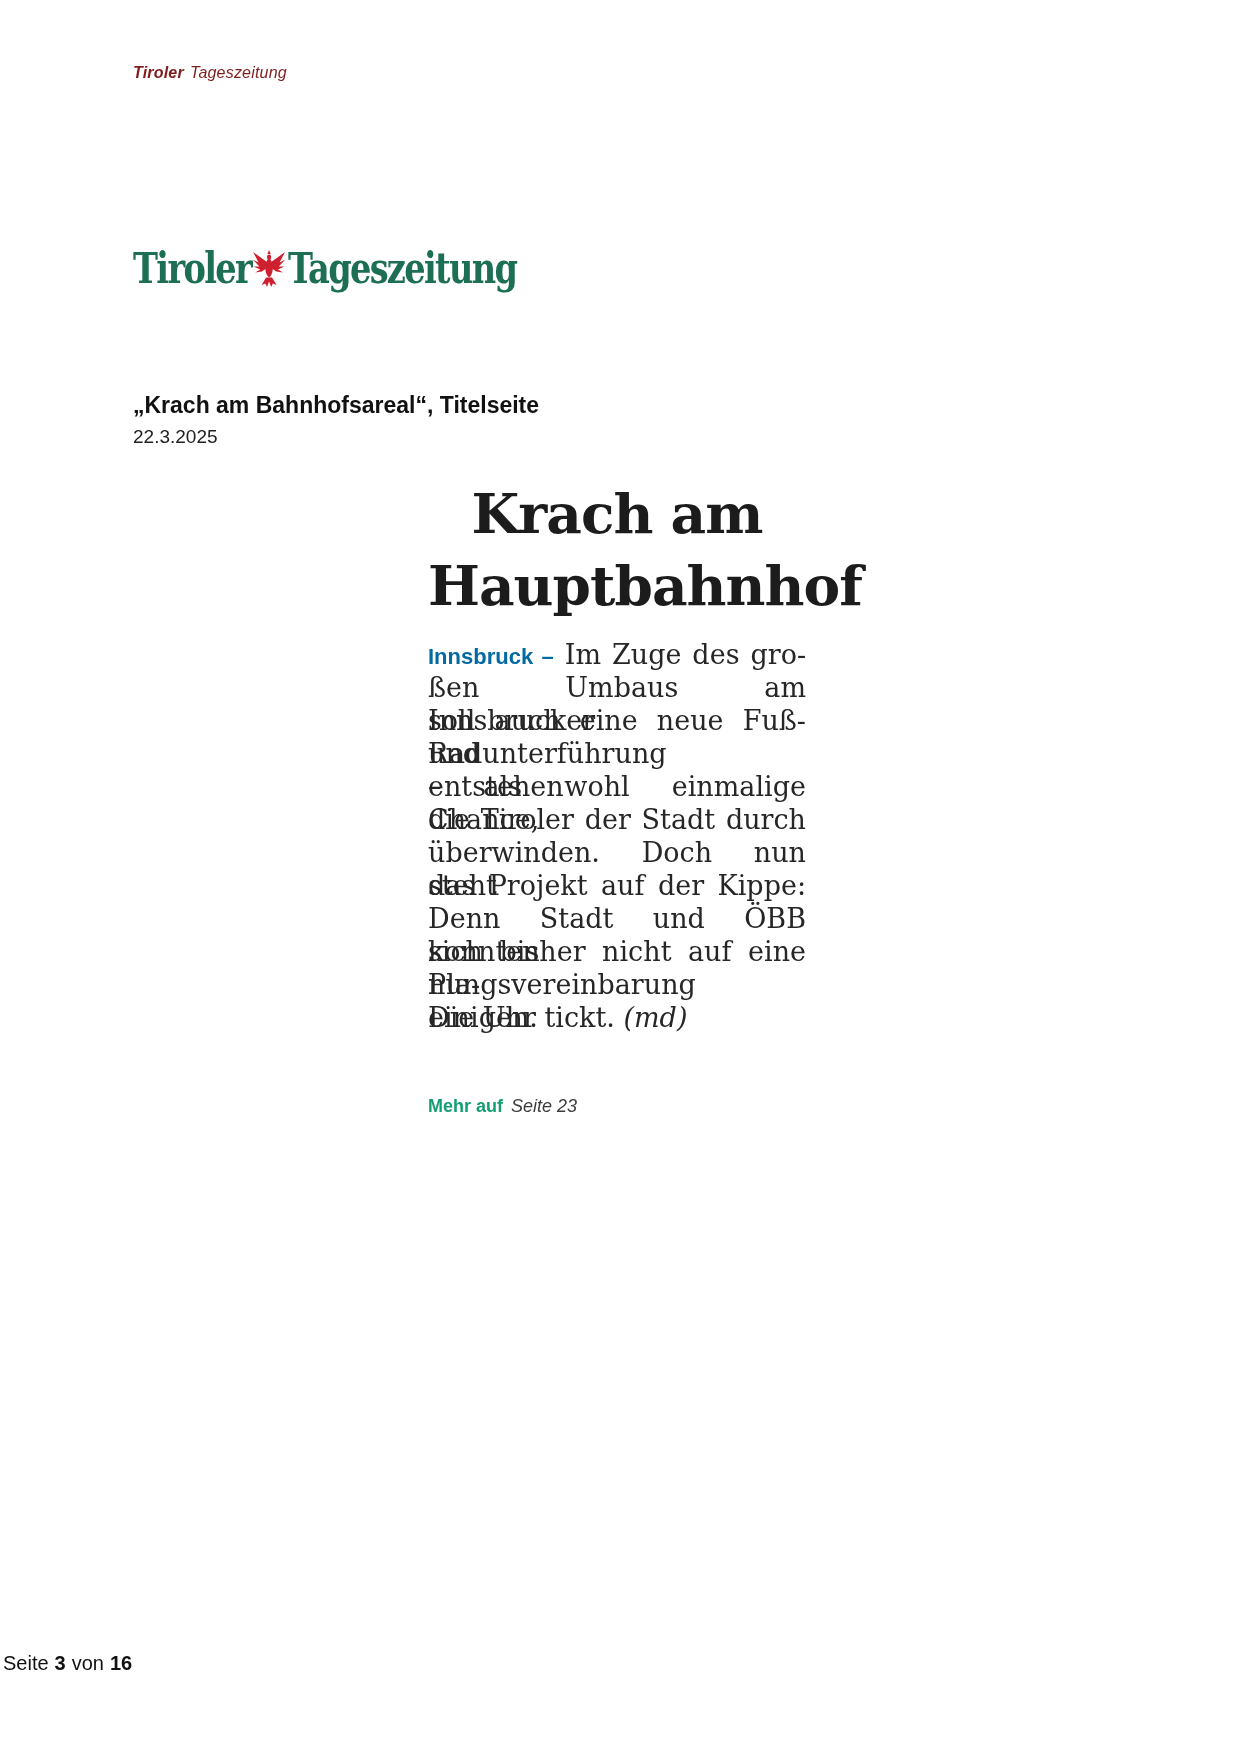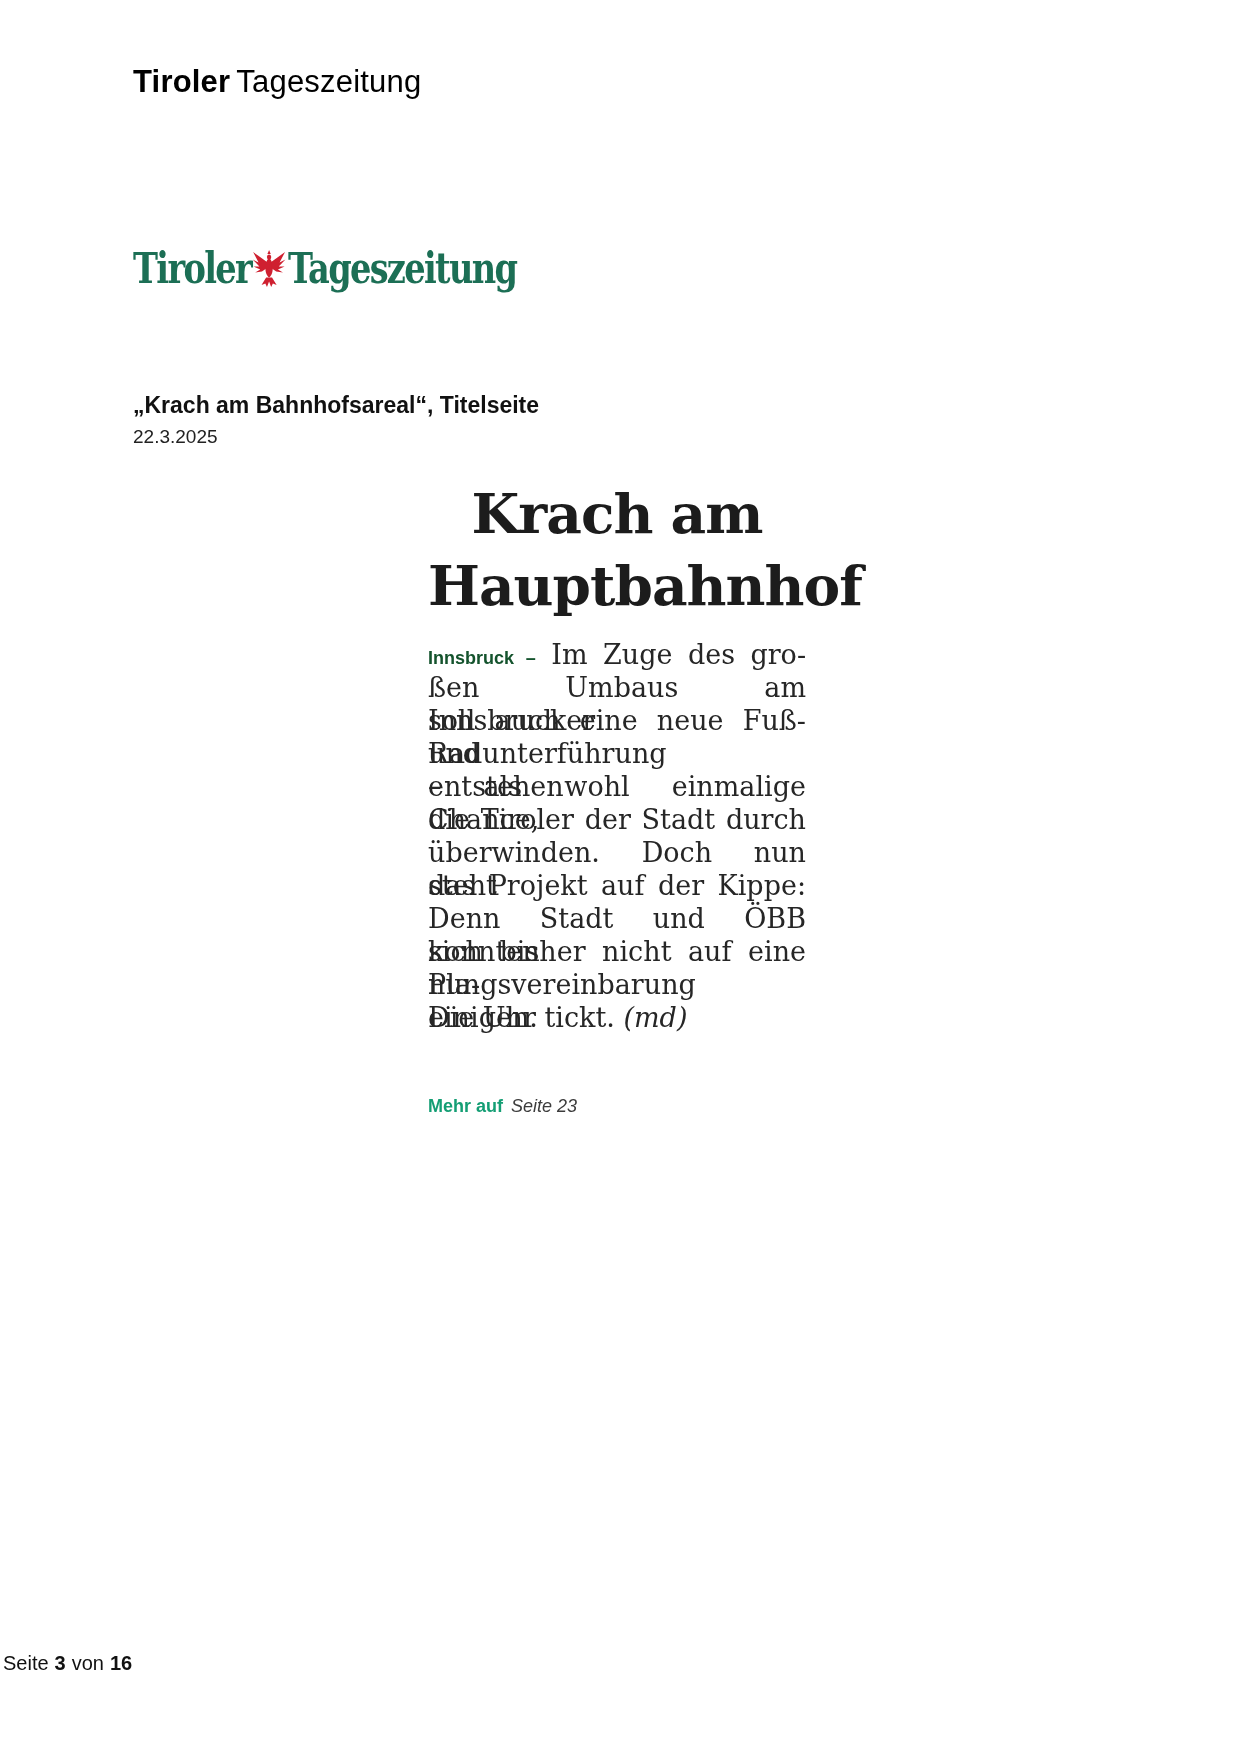--- a/index.html
+++ b/index.html
@@ -8,21 +8,21 @@
     width: 1241px; height: 1754px;
     position: relative;
     font-family: "Liberation Sans", sans-serif;
     color: #1a1a1a;
     overflow: hidden;
   }
 
   
   .pdf-header {
     position: absolute; left: 133px; top: 64px;
-    font-size: 31px; letter-spacing: 0.2px; color: #000000;
+    font-size: 16px; letter-spacing: 0.2px; color: #7f1d1d; font-style: italic;
   }
   .pdf-header .b { font-weight: 700; }
   .pdf-header .r { margin-left: 6px; }
 
   
   .logo {
     position: absolute; left: 133px; top: 243px;
     display: flex; align-items: center;
     transform: scaleX(0.84); transform-origin: left center;
     white-space: nowrap;
@@ -64,21 +64,21 @@
     color: #262626;
   }
   .body-line {
     text-align: justify;
     text-align-last: justify;
     height: 33px; overflow: visible; white-space: normal;
   }
   .body-line.last { text-align-last: left; }
   .body-line .lead {
     font-family: "Liberation Sans", sans-serif;
-    font-weight: 700; font-size: 18px; color: #14532d;
+    font-weight: 700; font-size: 22px; color: #0369a1;
   }
   .body-line .sig { font-style: italic; }
 
   .more-line {
     margin-top: 62px;
     font-size: 18px;
     white-space: nowrap;
   }
   .more-label { font-weight: 700; color: #149e74; }
   .more-target { font-style: italic; color: #3c3c3c; margin-left: 8px; }

